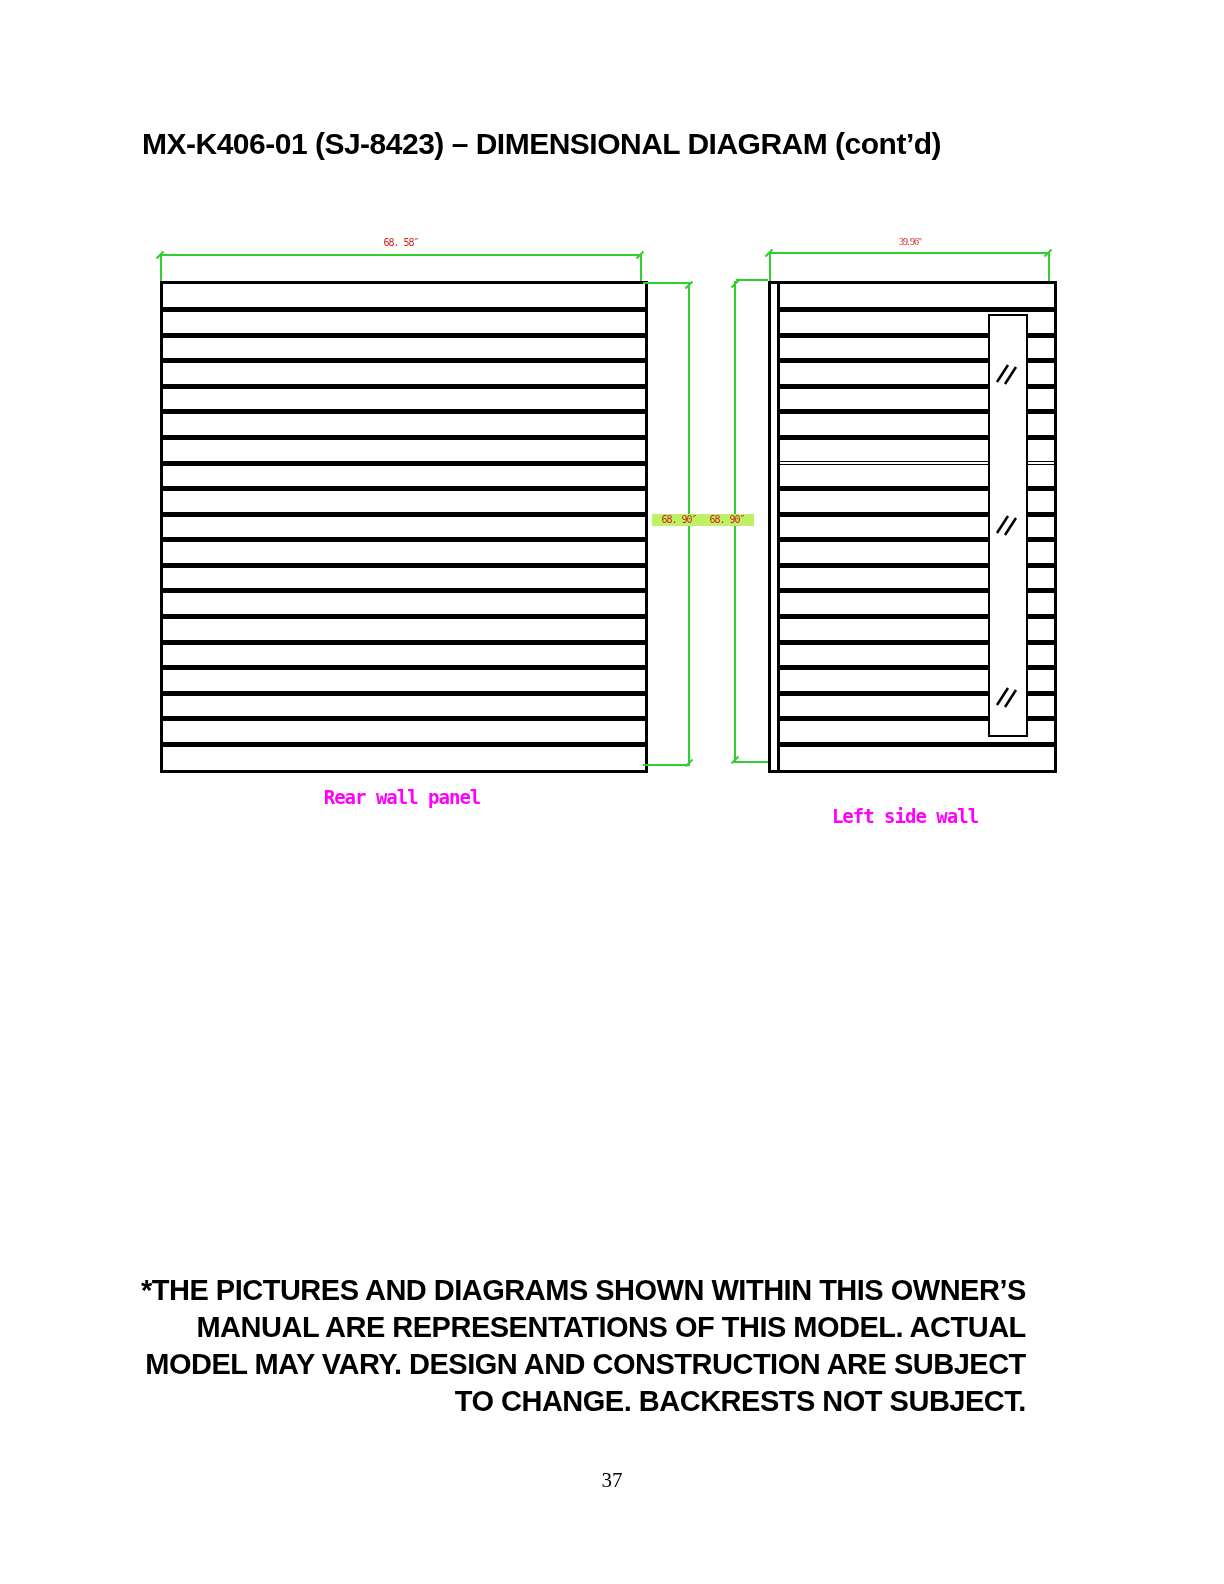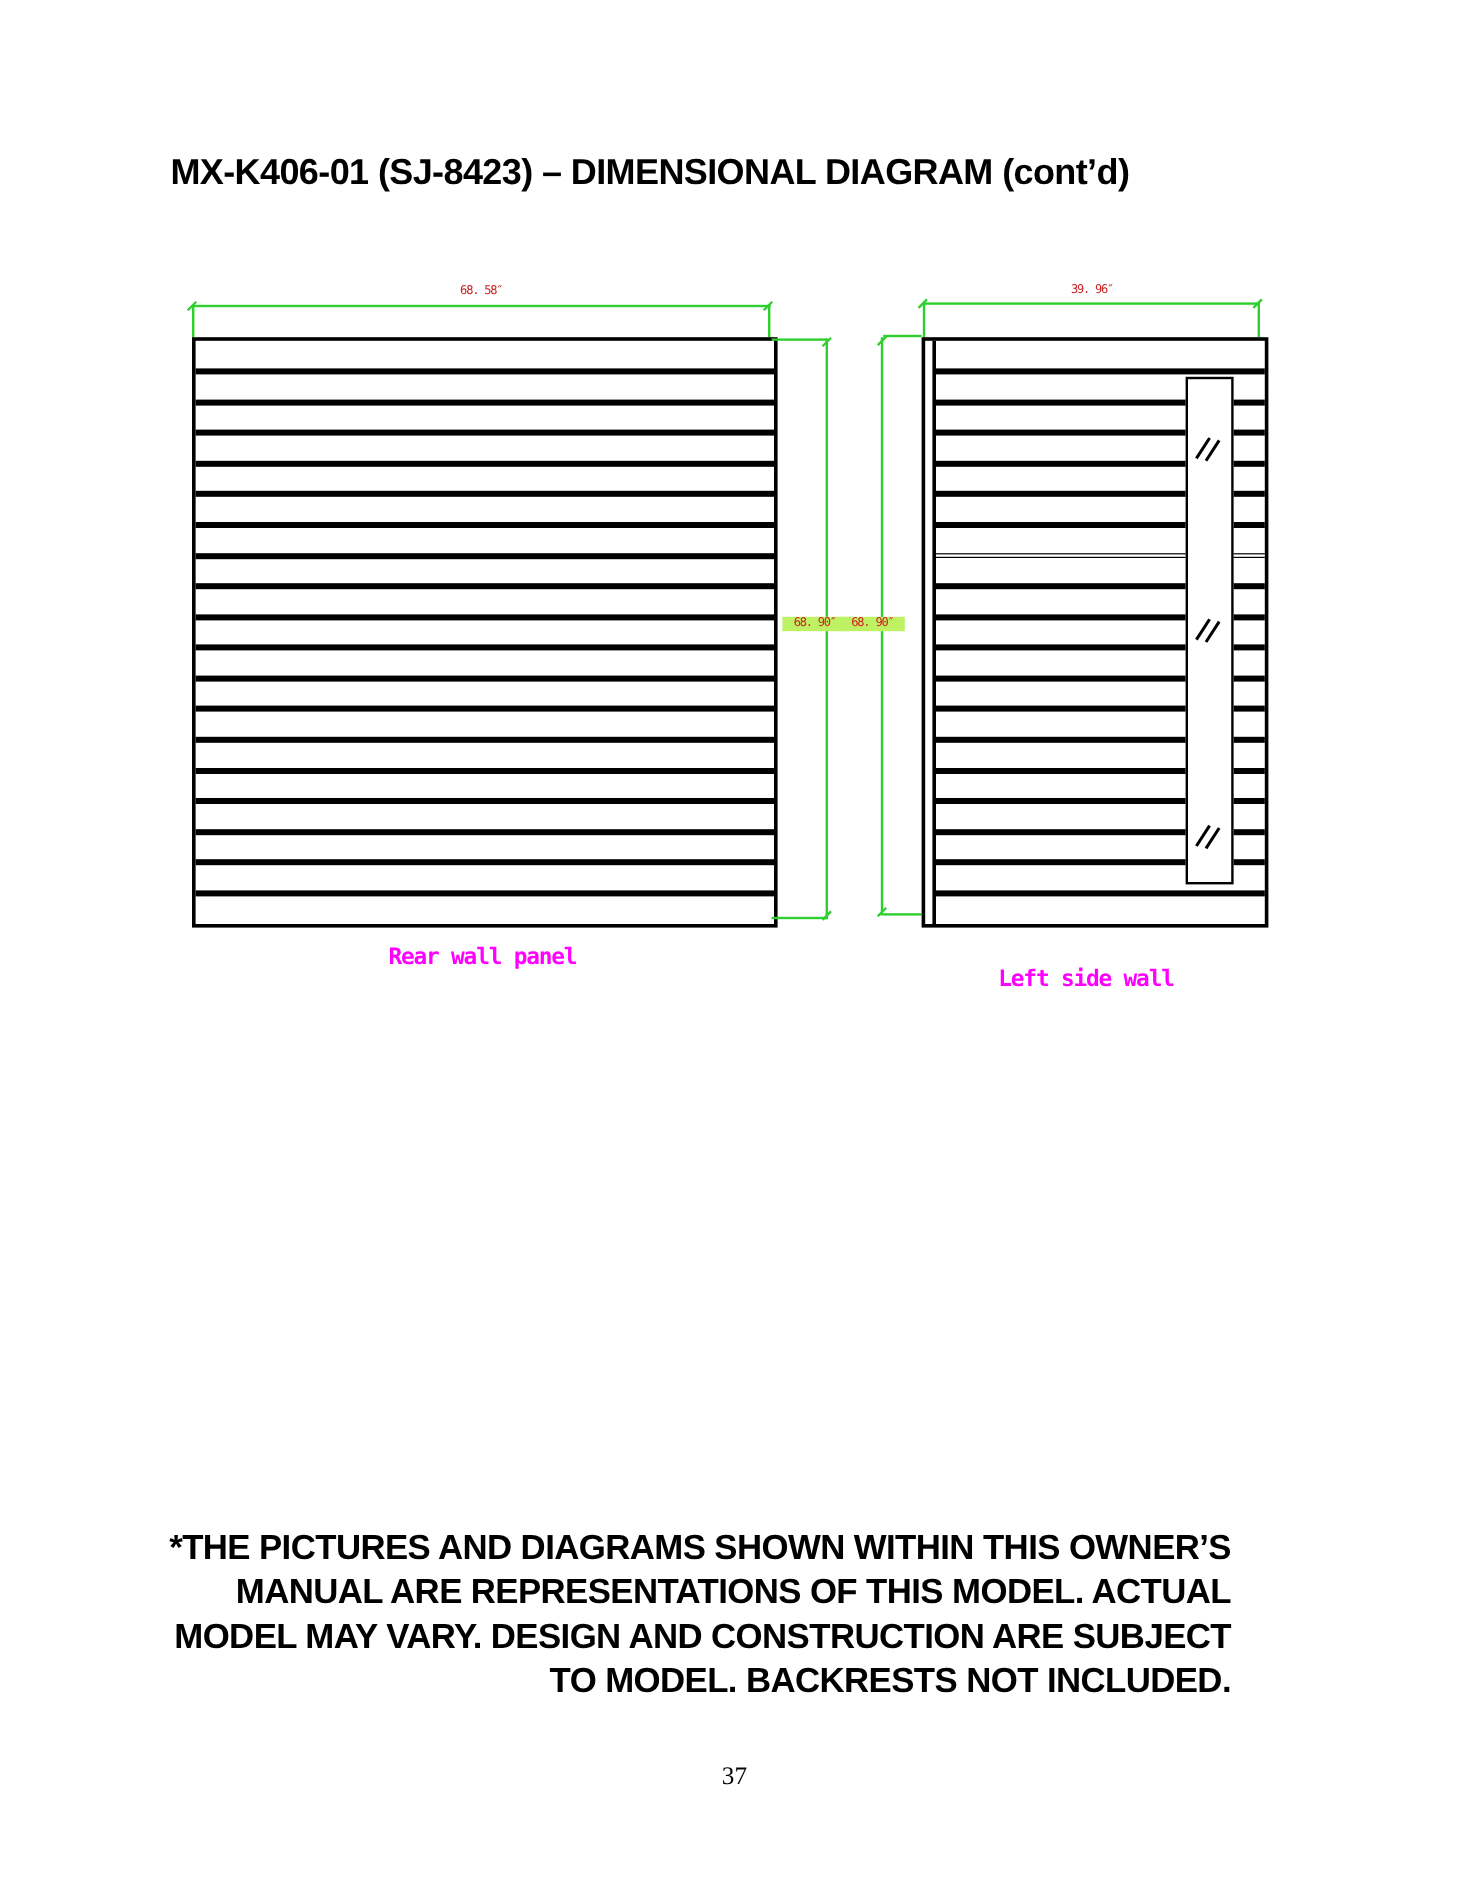--- a/index.html
+++ b/index.html
@@ -106,21 +106,21 @@
   <span class="tick" style="left:684px;top:762px;"></span>
   <div class="dimlabel overlay" style="left:652px;top:514px;width:54px;">68. 90″</div>
 
   <div class="caption" style="left:302px;top:786px;">Rear wall panel</div>
 
   <div class="dimline" style="left:769px;top:252px;width:281px;height:2px;"></div>
   <div class="dimline" style="left:769px;top:252px;width:2px;height:29px;"></div>
   <div class="dimline" style="left:1048px;top:252px;width:2px;height:29px;"></div>
   <span class="tick" style="left:764px;top:252px;"></span>
   <span class="tick" style="left:1043px;top:252px;"></span>
-  <div class="dimlabel" style="left:859px;top:236px;width:102px;">39. 96″</div>
+  <div class="dimlabel" style="left:859px;top:236px;width:102px;font-family:Liberation Serif, serif;">39. 96″</div>
 
   <div class="dimline" style="left:736px;top:279px;width:32px;height:2px;"></div>
   <div class="dimline" style="left:736px;top:761px;width:32px;height:2px;"></div>
   <div class="dimline" style="left:734px;top:281px;width:2px;height:482px;"></div>
   <span class="tick" style="left:730px;top:283px;"></span>
   <span class="tick" style="left:730px;top:759px;"></span>
   <div class="dimlabel overlay" style="left:700px;top:514px;width:54px;">68. 90″</div>
 
   <div class="panel" id="side-panel" style="left:768px;top:281px;width:283px;height:486px;">
     <div class="strip-line"></div>
@@ -158,18 +158,18 @@
       <div class="sep" style="top: 432.342px; left: 9px;"></div>
       <div class="sep" style="top: 457.921px; left: 9px;"></div>
     </div>
 
   <div class="caption" style="left:805px;top:805px;">Left side wall</div>
 
   <div class="disclaimer">
     <div>*THE PICTURES AND DIAGRAMS SHOWN WITHIN THIS OWNER’S</div>
     <div>MANUAL ARE REPRESENTATIONS OF THIS MODEL.  ACTUAL</div>
     <div>MODEL MAY VARY.  DESIGN AND CONSTRUCTION ARE SUBJECT</div>
-    <div>TO MODEL. BACKRESTS NOT INCLUDED.</div>
+    <div>TO CHANGE. BACKRESTS NOT SUBJECT.</div>
   </div>
 
   <div class="page-number">37</div>
 
 </div>
 
 </body></html>

